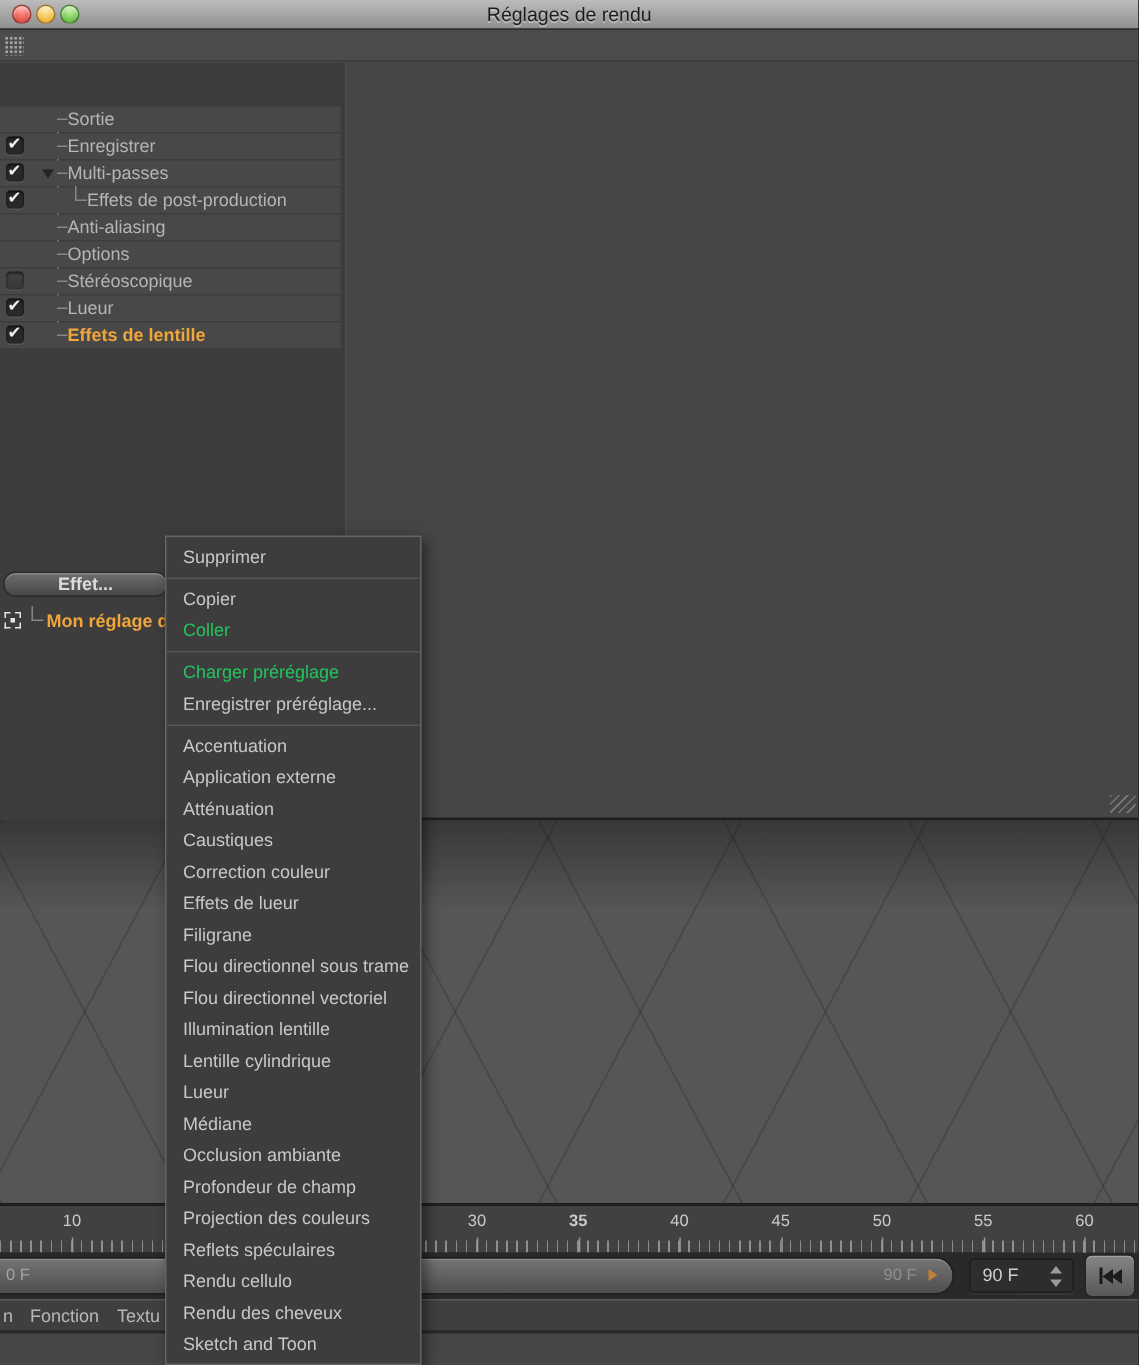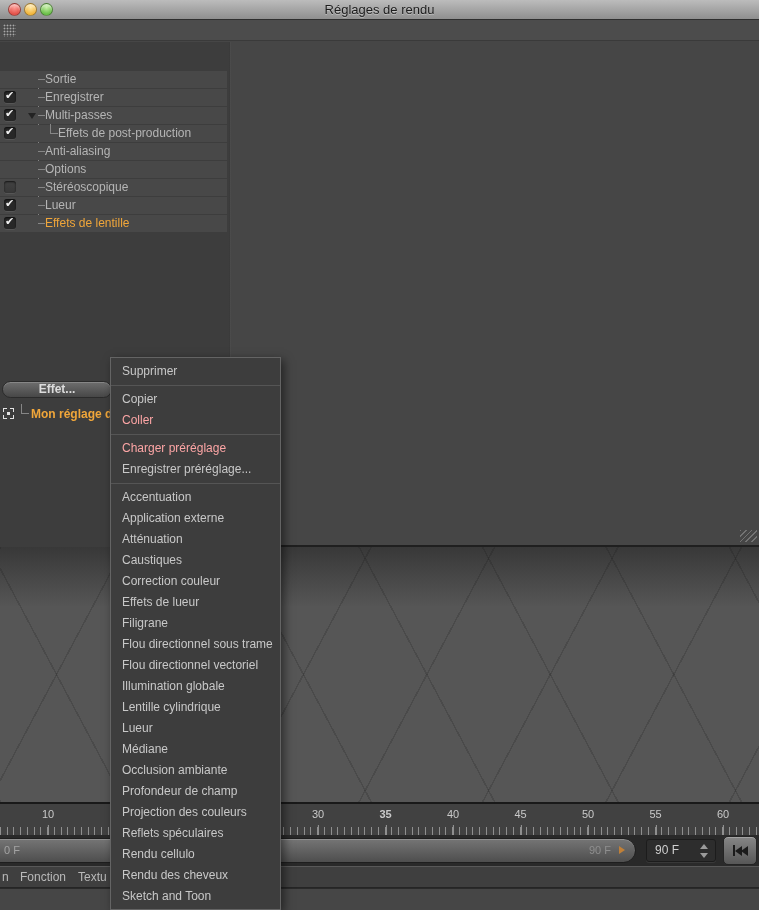--- a/index.html
+++ b/index.html
@@ -39,21 +39,21 @@
     border-left:4px solid transparent; border-right:4px solid transparent;
     border-top:5px solid #252525; }
   .left-pane { position:absolute; left:0; top:22px; width:229px; height:505px; background:#3d3d3d; }
   .divider { position:absolute; left:229px; top:22px; width:2px; height:505px;
     background:linear-gradient(90deg,#323232,#535353); }
 
   
   .tree { position:absolute; left:0; top:29px; width:227px; height:163px;padding-left:47px; }
   .tree-row { position:absolute; left:0; width:227px; height:17px; background:#484848; }
   .tree-label { position:absolute; top:0; height:17px; line-height:17px; font-size:12px; color:#b5b5b5; }
-  .tree-row.selected .tree-label { color:var(--accent); font-weight:normal; }
+  .tree-row.selected .tree-label { color:var(--accent); font-weight:bold; }
   .dash { position:absolute; left:38px; top:8px; width:7px; height:1px; background:#868686; }
   .trunk { position:absolute; left:38px; top:8px; width:1px; height:145px; background:#868686; }
   .elbow { position:absolute; left:50px; top:-1px; width:8px; height:10px;
     border-left:1px solid #868686; border-bottom:1px solid #868686; }
   .expander { position:absolute; left:28px; top:6px; width:0; height:0;
     border-left:4px solid transparent; border-right:4px solid transparent;
     border-top:6px solid #232323; }
   .cbox { position:absolute; left:4px; top:2px; width:12px; height:12px; border-radius:3px;
     background:#282828; box-shadow:inset 0 1px 2px rgba(0,0,0,.7), 0 1px 0 rgba(255,255,255,.08); }
   .cbox.unchecked { background:linear-gradient(#424242,#383838); }
@@ -147,21 +147,21 @@
   .menubar-item { position:absolute; top:0; height:20px; line-height:20px;
     font-size:12px; color:#b9b9b9; white-space:nowrap; }
   .bottom-strip { position:absolute; left:0; top:889px; width:759px; height:21px; background:#464646; }
 
   
   .ctx-menu { position:absolute; left:110px; top:357px; width:171px; height:553px; z-index:50;
     background:#3d3d3d; border:1px solid #646464; box-shadow:3px 3px 9px rgba(0,0,0,.5);
     padding-top:3px; overflow:hidden; }
   .menu-item { height:21px; line-height:21px; padding-left:11px; font-size:12px; color:#c8c8c8;
     white-space:nowrap; }
-  .menu-item.disabled { color:#fca5a5; }
+  .menu-item.disabled { color:#22c55e; }
   .menu-sep { height:1px; background:#555555; margin:3px 0; }
 </style>
 </head>
 <body>
 
 <div class="screen">
 
   <div class="titlebar">
     <span class="tl red"></span>
     <span class="tl yellow"></span>
@@ -302,21 +302,21 @@
       <div class="menu-sep"></div>
       <div class="menu-item">Accentuation</div>
       <div class="menu-item">Application externe</div>
       <div class="menu-item">Atténuation</div>
       <div class="menu-item">Caustiques</div>
       <div class="menu-item">Correction couleur</div>
       <div class="menu-item">Effets de lueur</div>
       <div class="menu-item">Filigrane</div>
       <div class="menu-item">Flou directionnel sous trame</div>
       <div class="menu-item">Flou directionnel vectoriel</div>
-      <div class="menu-item">Illumination globale</div>
+      <div class="menu-item">Illumination lentille</div>
       <div class="menu-item">Lentille cylindrique</div>
       <div class="menu-item">Lueur</div>
       <div class="menu-item">Médiane</div>
       <div class="menu-item">Occlusion ambiante</div>
       <div class="menu-item">Profondeur de champ</div>
       <div class="menu-item">Projection des couleurs</div>
       <div class="menu-item">Reflets spéculaires</div>
       <div class="menu-item">Rendu cellulo</div>
       <div class="menu-item">Rendu des cheveux</div>
       <div class="menu-item">Sketch and Toon</div>

